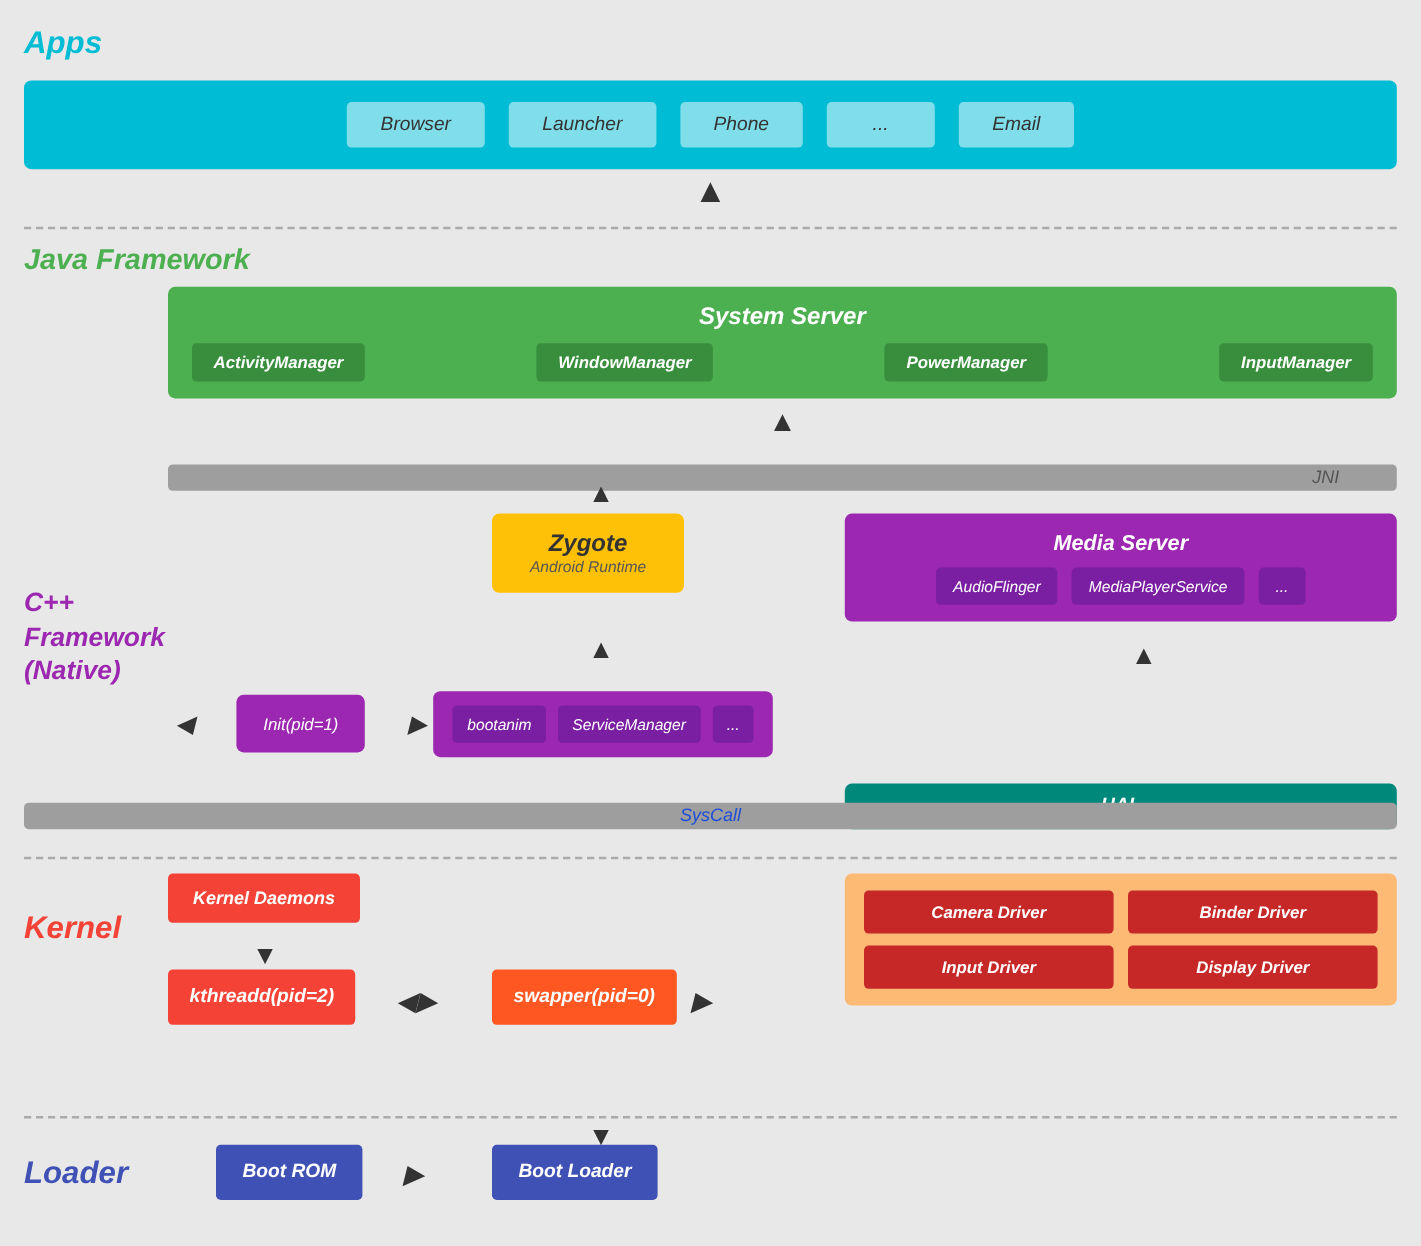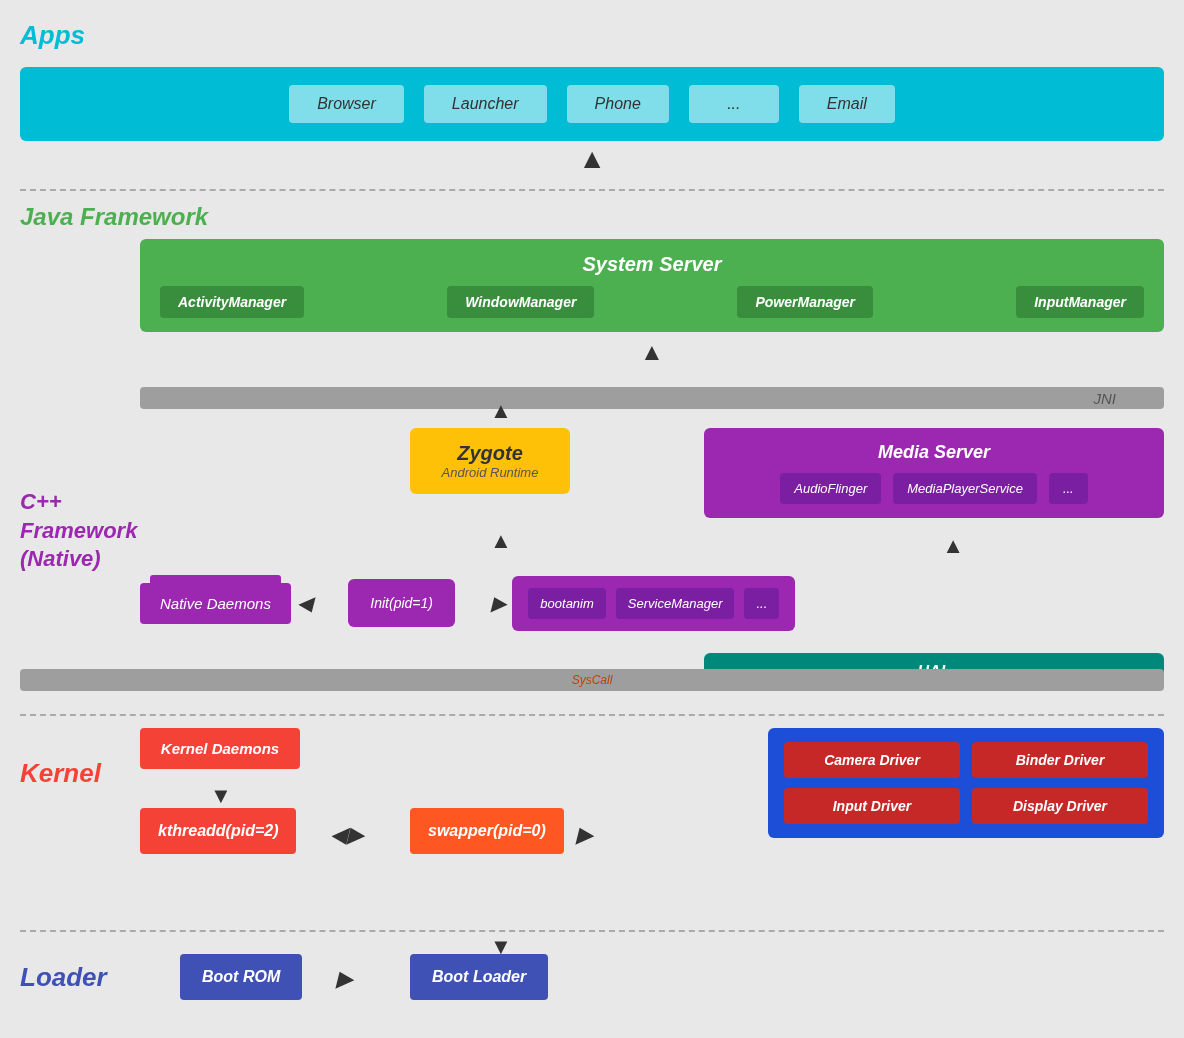--- a/index.html
+++ b/index.html
@@ -278,22 +278,22 @@
       right: 0;
       top: 50%;
       transform: translateY(-50%);
       border-radius: 4px;
     }
     .syscall-label {
       position: absolute;
       left: 50%;
       top: 50%;
       transform: translate(-50%, -50%);
-      color: #c2410c;
-      font-size: 12px;
+      color: #1d4ed8;
+      font-size: 15px;
     }
 
     
     .kernel-section {
       position: relative;
       margin-bottom: 10px;
       min-height: 190px;
     }
     .kernel-label {
       color: #f44336;
@@ -334,27 +334,27 @@
       padding: 14px 18px;
       color: white;
       font-size: 16px;
       font-weight: bold;
       text-align: center;
       position: absolute;
       left: 390px;
       top: 80px;
     }
     .drivers-box {
-      background: #1d4ed8;
+      background: #fdba74;
       border-radius: 6px;
       padding: 14px 16px;
       position: absolute;
       right: 0;
       top: 0;
-      width: 396px;
+      width: 460px;
     }
     .drivers-row {
       display: flex;
       gap: 12px;
       margin-bottom: 10px;
     }
     .drivers-row:last-child {
       margin-bottom: 0;
     }
     .drv-item {
@@ -472,24 +472,20 @@
         <div class="ms-item">...</div>
       </div>
     </div>
 
     <div style="position:absolute; left:470px; top:-30px; font-size:22px; color:#333;">▲</div>
 
     <div style="position:absolute; right:200px; top:105px; font-size:22px; color:#333;">▲</div>
 
     <div class="init-row">
 
-      <div class="native-daemons-box">
-        <div class="native-daemons-tab"></div>
-        <span>Native Daemons</span>
-      </div>
 
       <div class="h-arrow">◀</div>
 
       <div class="init-box">
         <span>Init</span><span>(pid=1)</span>
       </div>
 
       <div class="h-arrow">▶</div>
 
       <div class="services-box">

